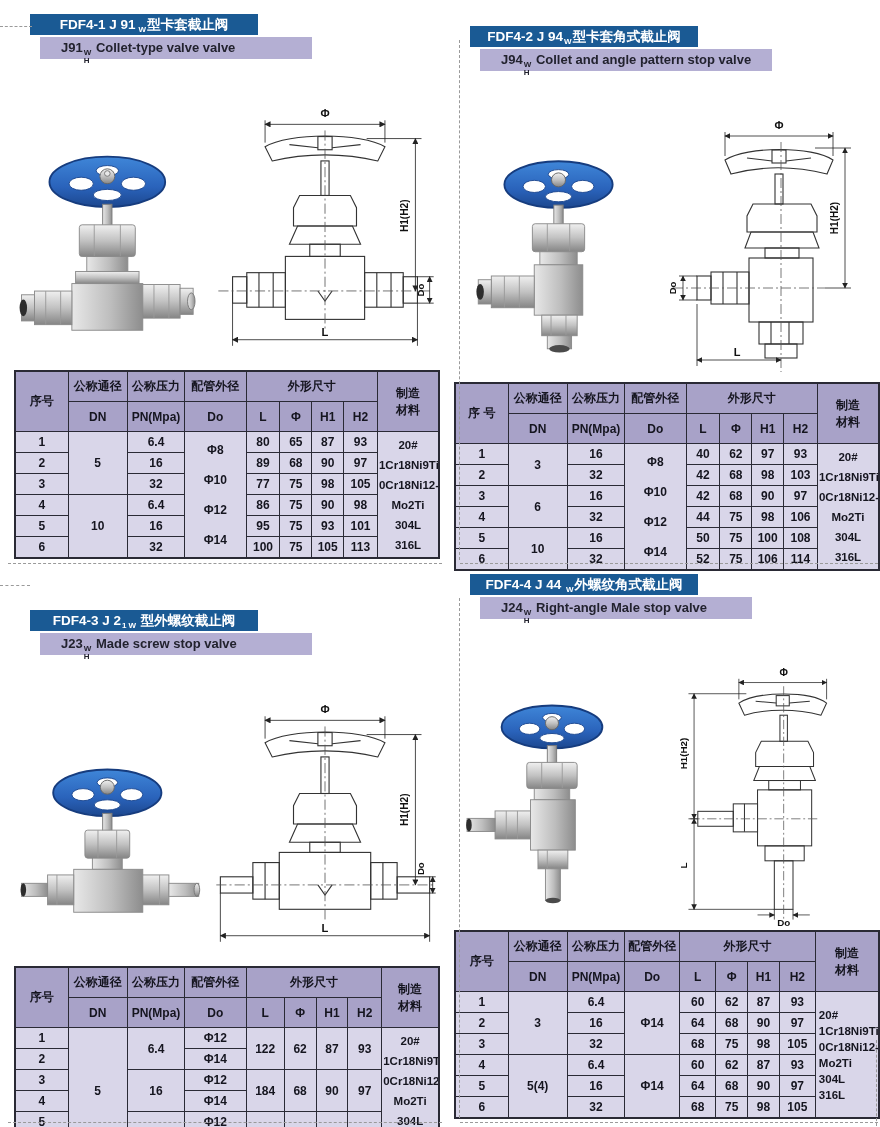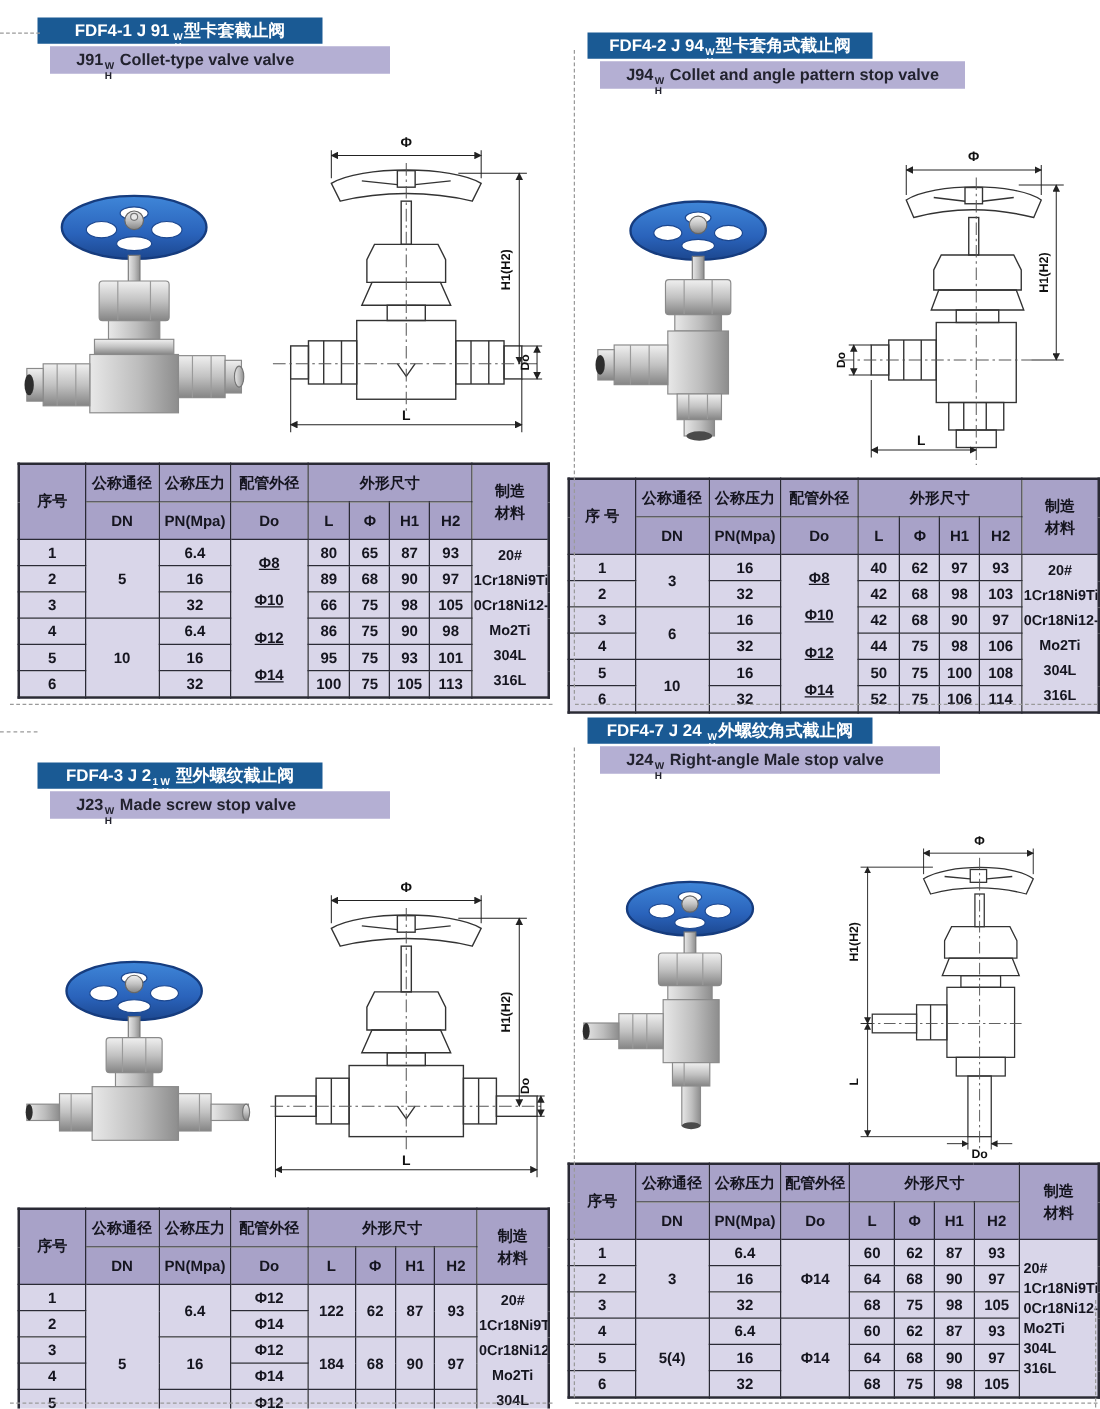--- a/index.html
+++ b/index.html
@@ -22,21 +22,21 @@
   .figarea{position:absolute;left:0;top:90px;width:100%;height:268px;display:flex;}
   .photo{width:46%;display:flex;align-items:center;justify-content:center;}
   .drawing{width:54%;display:flex;align-items:flex-start;justify-content:center;}
 
   .specwrap{position:absolute;left:0;top:358px;width:426px;}
   table.spec{border-collapse:collapse;width:100%;table-layout:fixed;border:2px solid #2a2a35;}
   table.spec th,table.spec td{border:1px solid #2a2a35;text-align:center;vertical-align:middle;
     padding:0 1px;white-space:pre-line;overflow:hidden;}
   table.spec th{background:var(--head_bg,#a8a2c8);font-size:12px;height:29px;color:#15151f;}
   table.spec td{background:var(--cell_bg,#d9d6e9);font-size:12px;font-weight:bold;height:20px;color:#15151f;}
-  table.spec td.spread{line-height:30px;text-decoration:underline;}
+  table.spec td.spread{line-height:30px;}
   table.spec td.mat{line-height:20px;font-size:11.5px;}
   table.spec td.matleft{text-align:left;padding-left:3px;line-height:16px;font-size:11.5px;}
 
   svg text{font-family:"Liberation Sans","DejaVu Sans",sans-serif;font-weight:bold;fill:#111;}
   .dash{position:absolute;border:0;}
   .dash.h{border-top:1px dashed #9a9a9a;height:0;}
   .dash.v{border-left:1px dashed #9a9a9a;width:0;}
 </style>
 </head>
 <body>
@@ -217,21 +217,21 @@
               <td>2</td>
               <td>16</td>
               <td>89</td>
               <td>68</td>
               <td>90</td>
               <td>97</td>
             </tr>
             <tr>
               <td>3</td>
               <td>32</td>
-              <td>66</td>
+              <td>77</td>
               <td>75</td>
               <td>98</td>
               <td>105</td>
             </tr>
             <tr>
               <td>4</td>
               <td rowspan="3">10</td>
               <td>6.4</td>
               <td>86</td>
               <td>75</td>
@@ -620,21 +620,21 @@
             <tr>
               <td>6</td>
               <td>Φ14</td>
             </tr>
           </tbody>
         </table>
     </div>
   </div>
 
   <div class="quad" id="q4">
-    <div class="titlebar"><span>FDF4-7 J 24 </span><span class="stack">
+    <div class="titlebar"><span>FDF4-4 J 44 </span><span class="stack">
           <span>W</span>
           <span>H</span>
         </span><span>外螺纹角式截止阀</span></div>
     <div class="subtitlebar"><span>J24</span><span class="stack">
           <span>W</span>
           <span>H</span>
         </span><span> Right-angle Male stop valve</span></div>
 
     <div class="figarea">
       <div class="photo">

